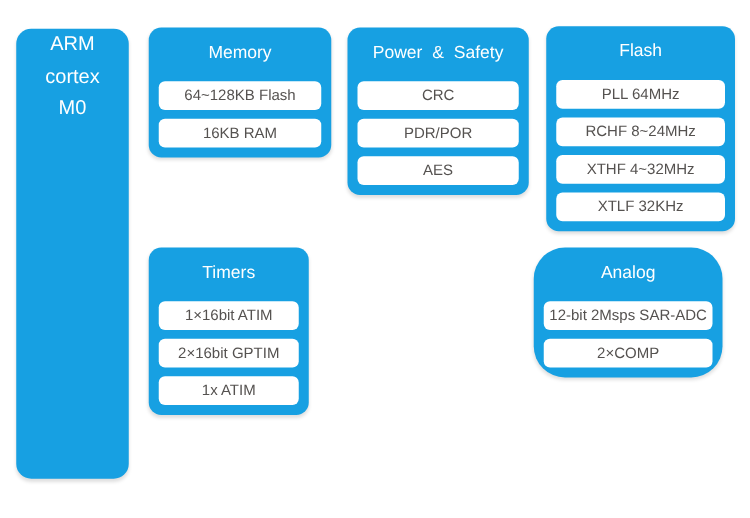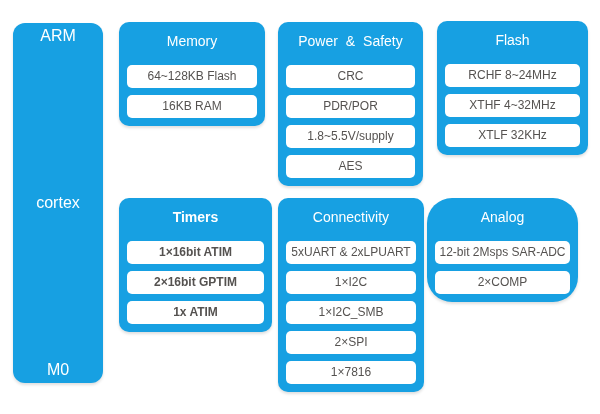--- a/index.html
+++ b/index.html
@@ -53,31 +53,31 @@
   }
   .cpu{
     position:absolute;
     left:13px;top:23px;
     width:90px;height:360px;
     background:var(--blue);
     border-radius:12px;
     display:flex;
     flex-direction:column;
     align-items:center;
-    justify-content:space-between;
+    justify-content:flex-start;
     color:var(--title-text);
     font-size:16px;
     line-height:1.6;
     box-shadow:0 2px 3px rgba(0,0,0,0.13);
   }
   
   [data-block-id="memory"]       {left:119px;top:22px;width:146px;}
   [data-block-id="power-safety"] {left:278px;top:22px;width:145px;justify-content:space-between;}
   [data-block-id="clock"]        {left:437px;top:21px;width:151px;}
-  [data-block-id="timers"]       {left:119px;top:198px;width:153px;font-weight:bold;}
+  [data-block-id="timers"]       {left:119px;top:198px;width:128px;}
   [data-block-id="connectivity"] {left:278px;top:198px;width:146px;}
   [data-block-id="analog"]       {left:427px;top:198px;width:151px;border-radius:25px;}
 </style>
 </head>
 <body>
 
 <div class="canvas">
 
   <div class="cpu">
     <span>ARM</span>
@@ -87,42 +87,34 @@
 
   <div class="block" data-block-id="memory">
       <div class="block-title">Memory</div>
       <div class="item">64~128KB Flash</div>
       <div class="item">16KB RAM</div>
     </div>
   <div class="block" data-block-id="power-safety">
       <div class="block-title">Power &amp; Safety</div>
       <div class="item">CRC</div>
       <div class="item">PDR/POR</div>
-      <div class="item">1.8~5.5V/supply</div>
       <div class="item">AES</div>
     </div>
   <div class="block" data-block-id="clock">
       <div class="block-title">Flash</div>
+      <div class="item">PLL 64MHz</div>
       <div class="item">RCHF 8~24MHz</div>
       <div class="item">XTHF 4~32MHz</div>
       <div class="item">XTLF 32KHz</div>
     </div>
   <div class="block" data-block-id="timers">
       <div class="block-title">Timers</div>
       <div class="item">1×16bit ATIM</div>
       <div class="item">2×16bit GPTIM</div>
       <div class="item">1x ATIM</div>
     </div>
-  <div class="block" data-block-id="connectivity">
-      <div class="block-title">Connectivity</div>
-      <div class="item">5xUART &amp; 2xLPUART</div>
-      <div class="item">1×I2C</div>
-      <div class="item">1×I2C_SMB</div>
-      <div class="item">2×SPI</div>
-      <div class="item">1×7816</div>
-    </div>
   <div class="block" data-block-id="analog">
       <div class="block-title">Analog</div>
       <div class="item">12-bit 2Msps SAR-ADC</div>
       <div class="item">2×COMP</div>
     </div>
 
 </div>
 
 </body></html>

